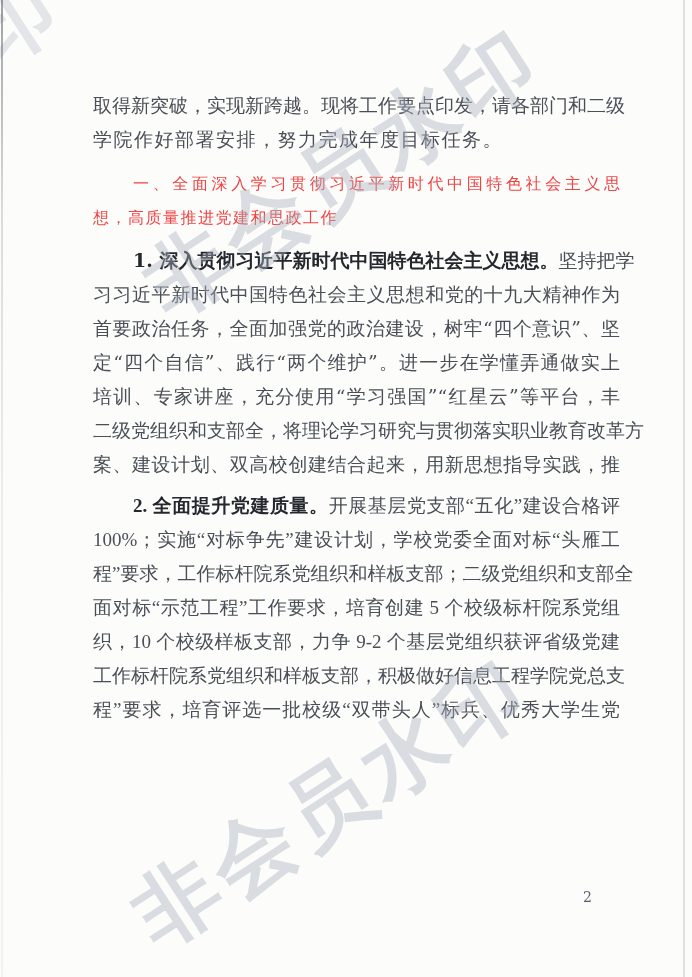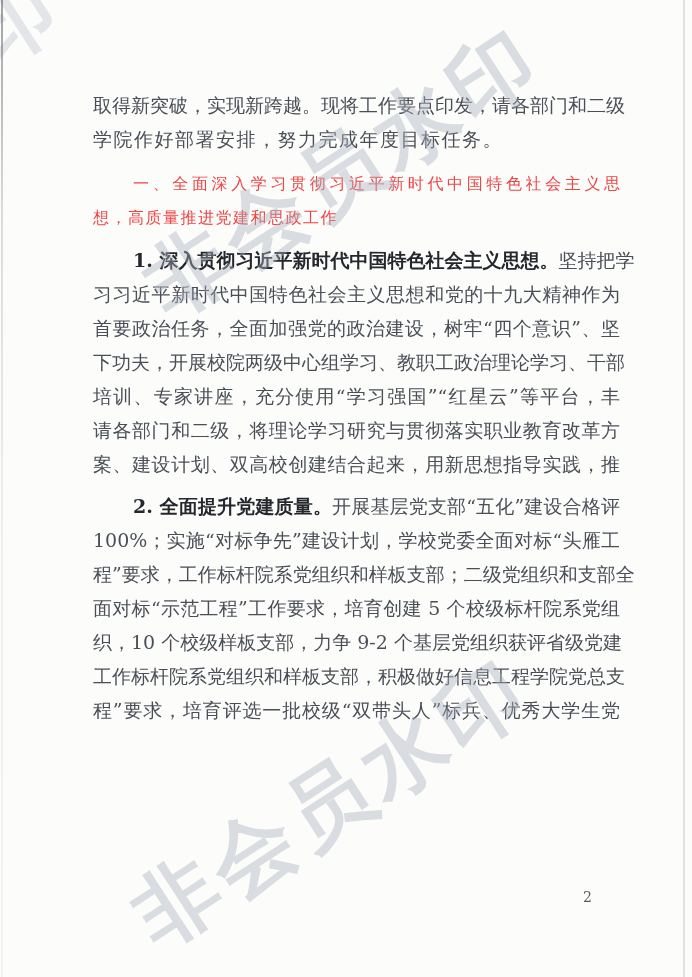--- a/index.html
+++ b/index.html
@@ -37,21 +37,21 @@
   .line.fill { text-align:justify; text-align-last:justify; }
   .line:not(.fill) { letter-spacing:1.5px; }
   .line.indent { padding-left:40px; }
   .block { margin:8px; }
   .block.heading { margin-top:11px; }
   .block.heading .line {
     font-family:"DejaVu Sans", sans-serif; font-weight:normal;
     font-size:16px; color:#ef4444;
   }
   .block:nth-child(3) { margin-top:3px; }
-  .block:nth-child(4) { margin-top:7px; }
+  .block:nth-child(4) { margin-top:7px;font-family:Liberation Serif, serif; }
   b.lead { font-weight:bold; color:#24272d; }
   .page-num {
     position:absolute; left:583px; top:889px; z-index:1;
     font-size:14px; color:#565b66; letter-spacing:0;
   }
 </style>
 </head>
 <body>
 
 <div class="page">
@@ -65,23 +65,23 @@
         <div class="line"><span>学院作好部署安排，努力完成年度目标任务。</span></div>
       </div>
       <div class="block heading">
         <div class="line indent fill"><span>一、全面深入学习贯彻习近平新时代中国特色社会主义思</span></div>
         <div class="line"><span>想，高质量推进党建和思政工作</span></div>
       </div>
       <div class="block body">
         <div class="line indent fill"><b class="lead">1. 深入贯彻习近平新时代中国特色社会主义思想。</b><span>坚持把学</span></div>
         <div class="line fill"><span>习习近平新时代中国特色社会主义思想和党的十九大精神作为</span></div>
         <div class="line fill"><span>首要政治任务，全面加强党的政治建设，树牢“四个意识”、坚</span></div>
-        <div class="line fill"><span>下功夫，开展校院两级中心组学习、教职工政治理论学习、干部</span></div>
+        <div class="line fill"><span>定“四个自信”、践行“两个维护”。进一步在学懂弄通做实上</span></div>
         <div class="line fill"><span>培训、专家讲座，充分使用“学习强国”“红星云”等平台，丰</span></div>
-        <div class="line fill"><span>请各部门和二级，将理论学习研究与贯彻落实职业教育改革方</span></div>
+        <div class="line fill"><span>二级党组织和支部全，将理论学习研究与贯彻落实职业教育改革方</span></div>
         <div class="line fill"><span>案、建设计划、双高校创建结合起来，用新思想指导实践，推</span></div>
       </div>
       <div class="block body">
         <div class="line indent fill"><b class="lead">2. 全面提升党建质量。</b><span>开展基层党支部“五化”建设合格评</span></div>
         <div class="line fill"><span>100%；实施“对标争先”建设计划，学校党委全面对标“头雁工</span></div>
         <div class="line fill"><span>程”要求，工作标杆院系党组织和样板支部；二级党组织和支部全</span></div>
         <div class="line fill"><span>面对标“示范工程”工作要求，培育创建 5 个校级标杆院系党组</span></div>
         <div class="line fill"><span>织，10 个校级样板支部，力争 9-2 个基层党组织获评省级党建</span></div>
         <div class="line fill"><span>工作标杆院系党组织和样板支部，积极做好信息工程学院党总支</span></div>
         <div class="line fill"><span>程”要求，培育评选一批校级“双带头人”标兵、优秀大学生党</span></div>

